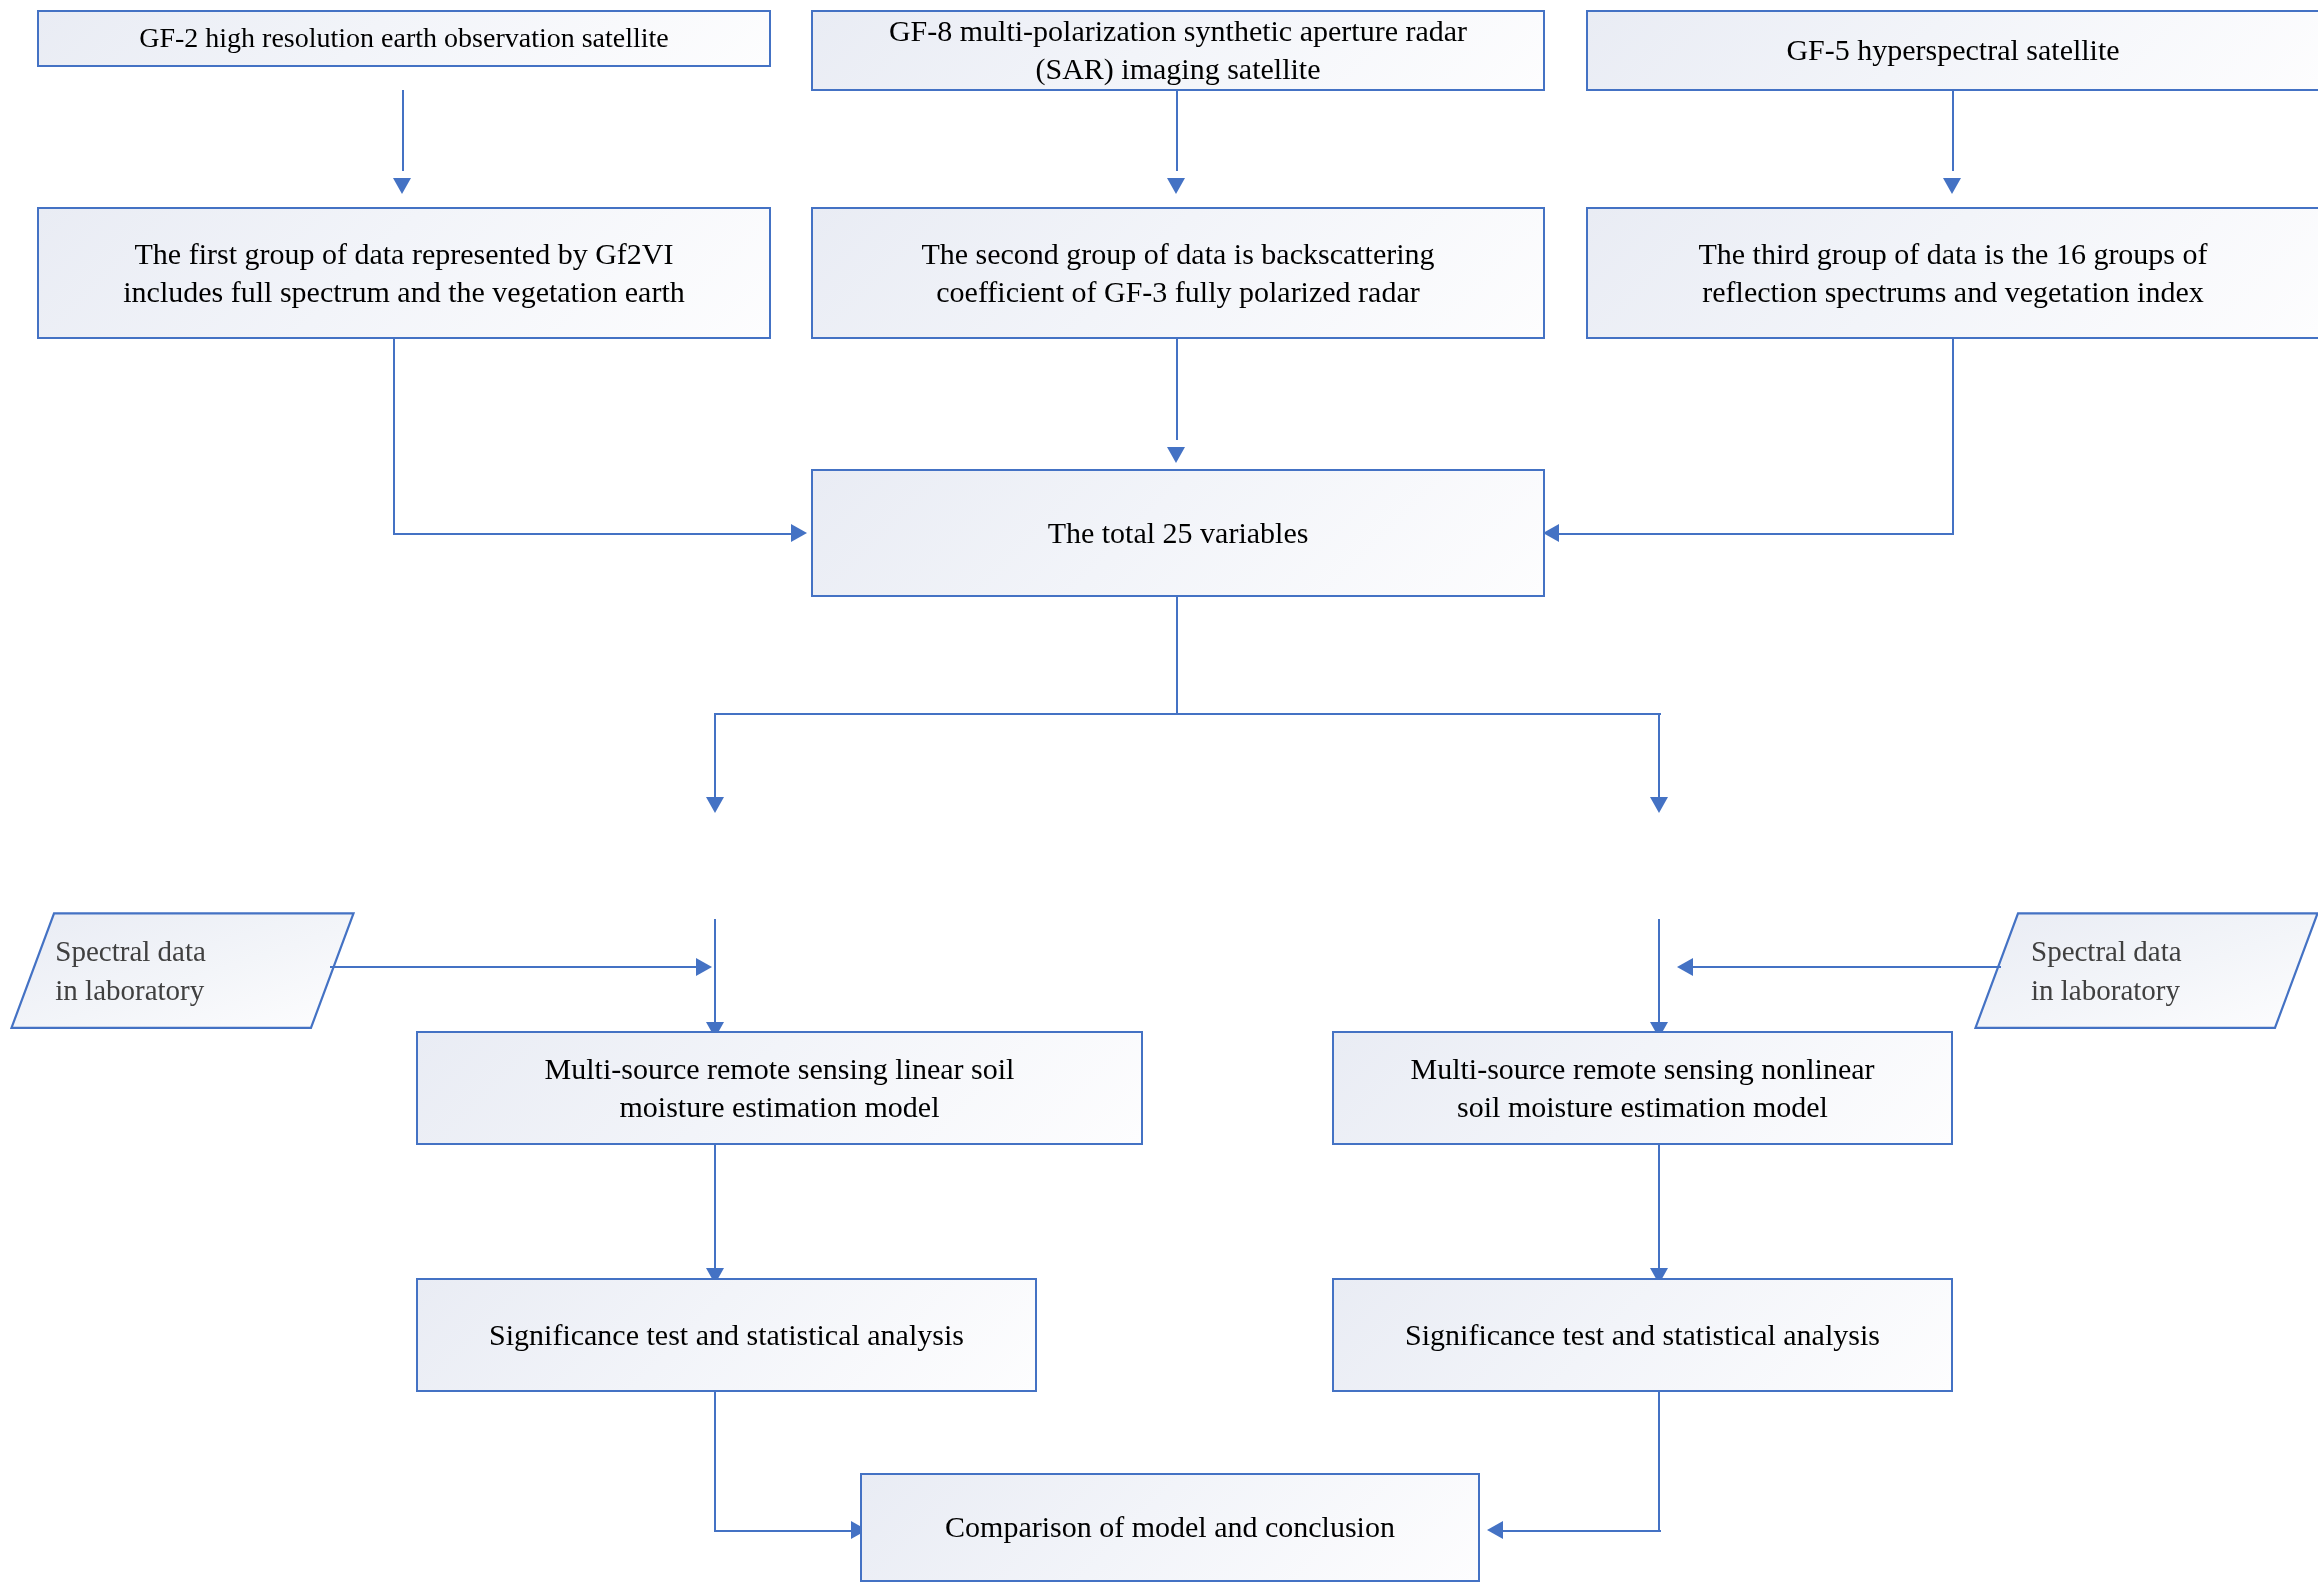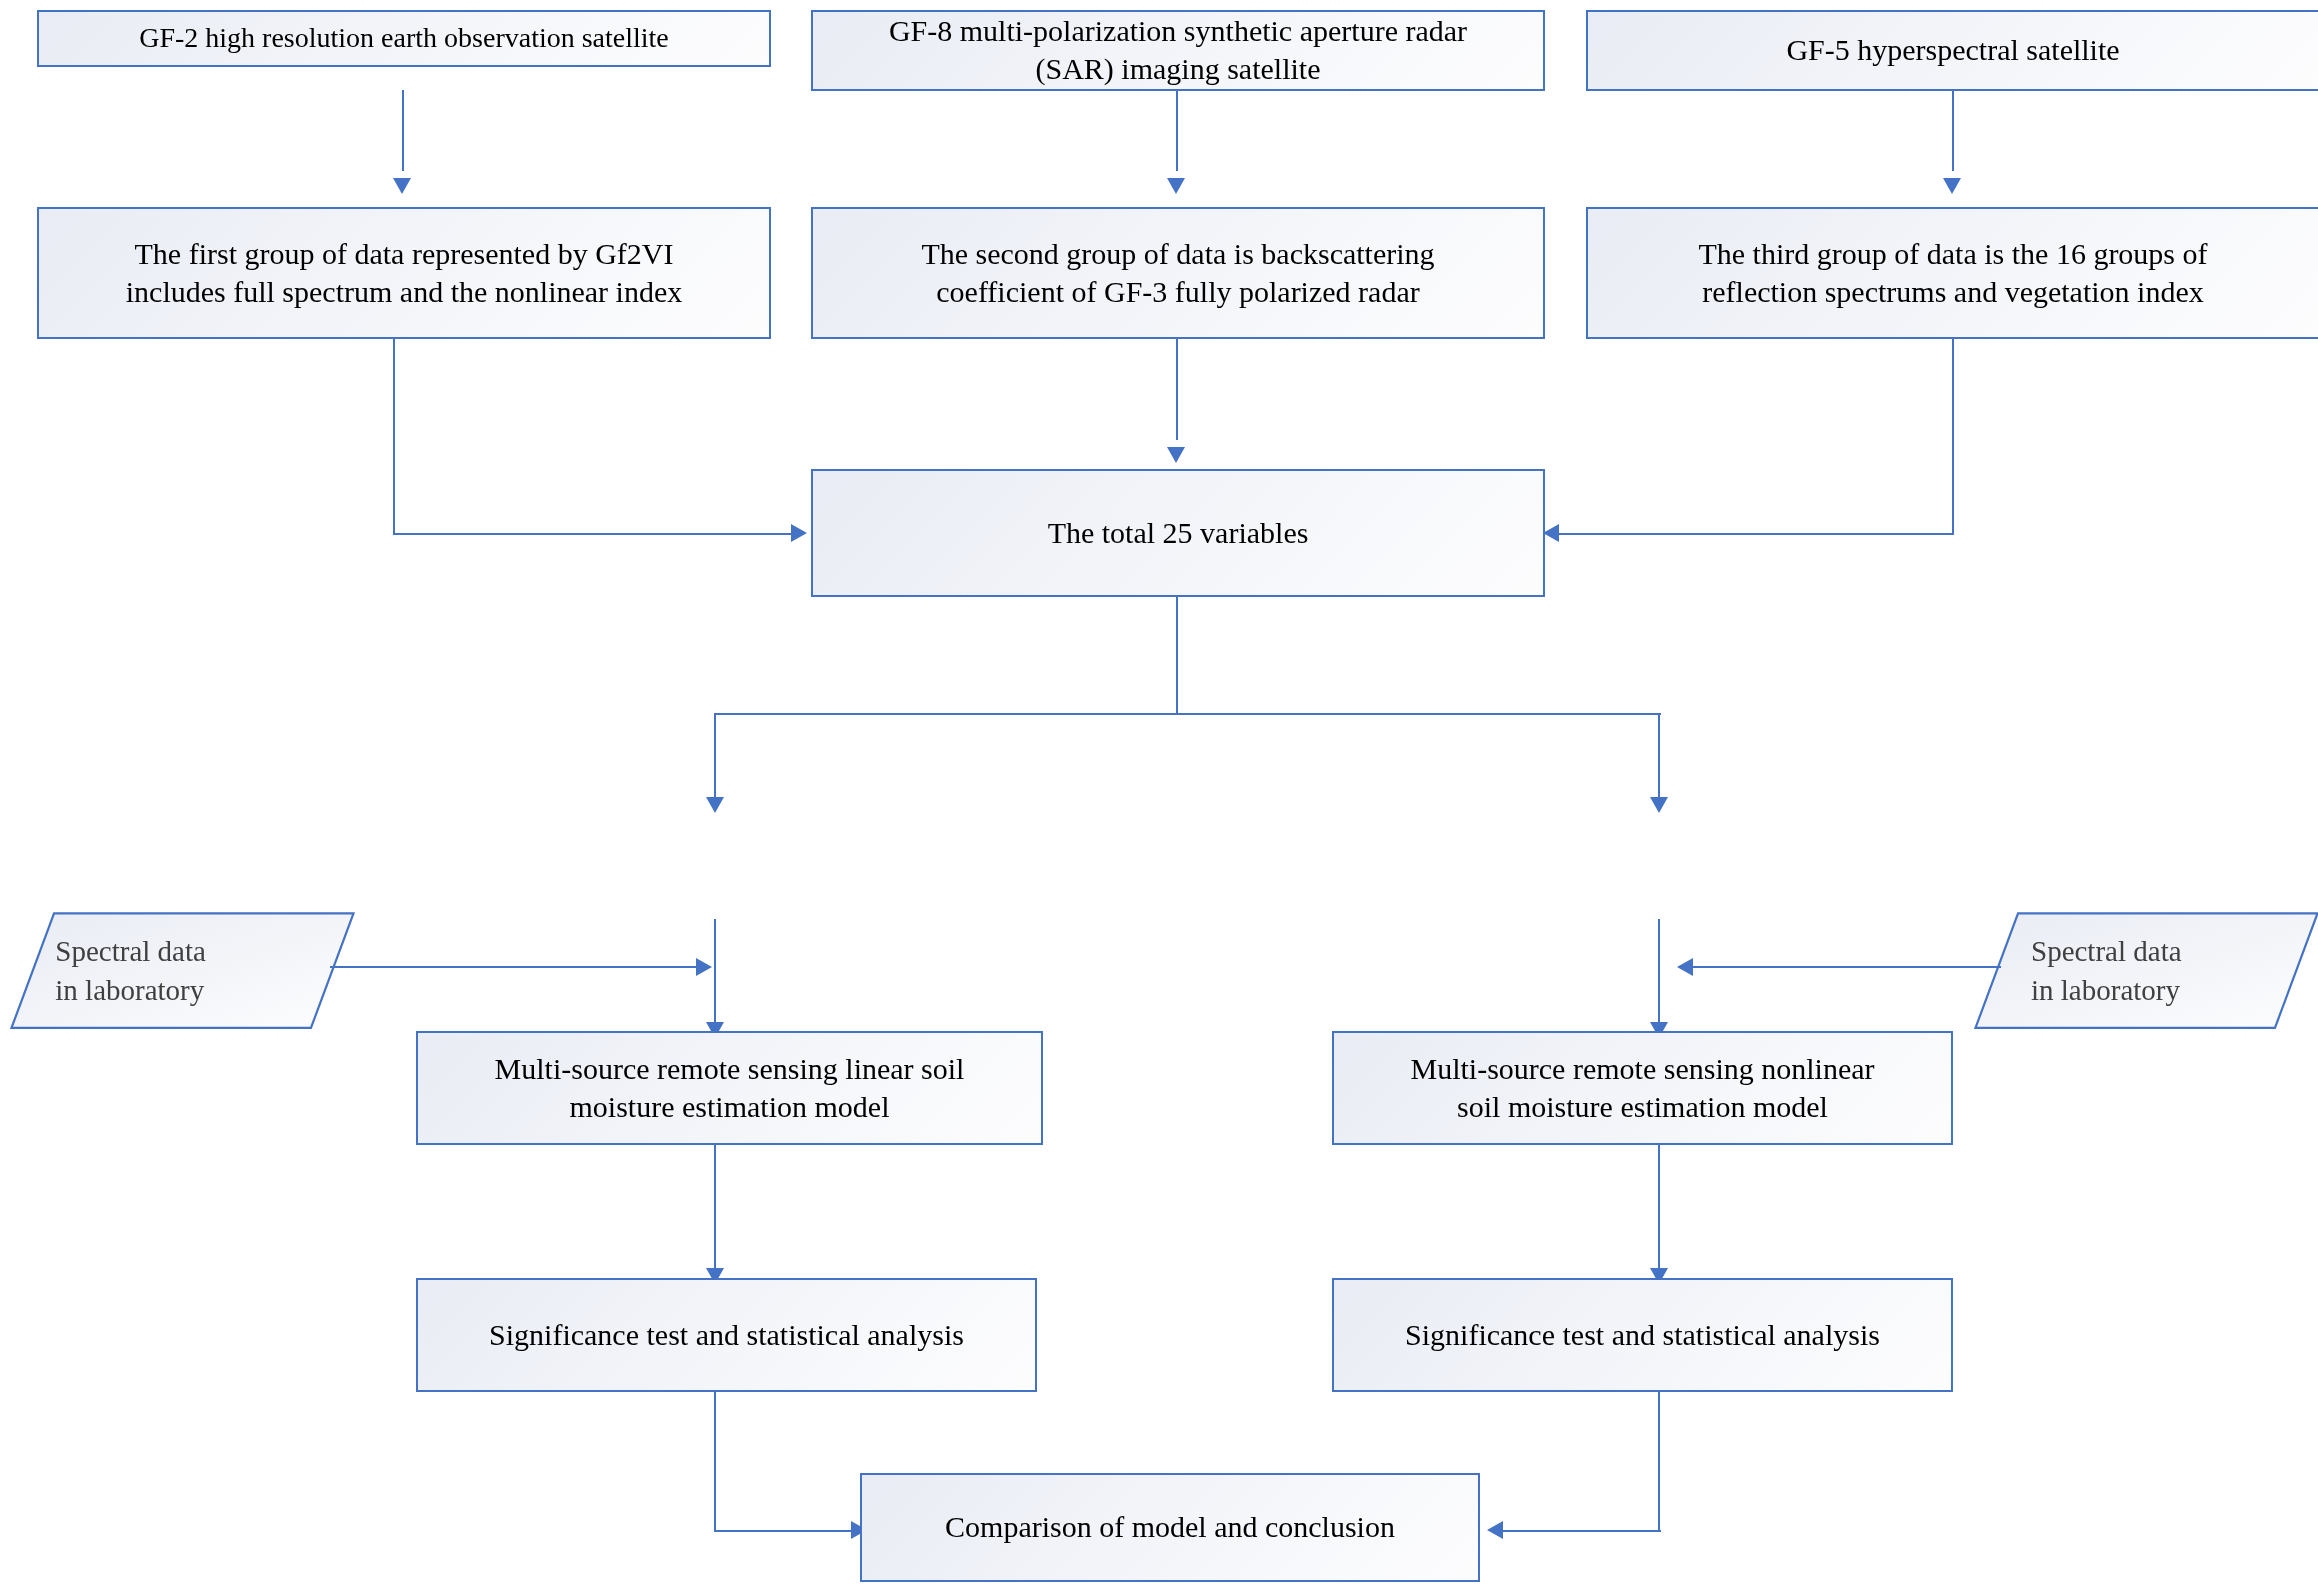--- a/index.html
+++ b/index.html
@@ -99,21 +99,21 @@
   <div class="arrow down" style="left:393px; top:178px;"></div>
 
   <div class="seg v" style="left:1176px; top:90px; height:81px;"></div>
   <div class="arrow down" style="left:1167px; top:178px;"></div>
 
   <div class="seg v" style="left:1952px; top:90px; height:81px;"></div>
   <div class="arrow down" style="left:1943px; top:178px;"></div>
 
   <div class="node" style="left:37px; top:207px; width:734px; height:132px; font-size:30px;">
     <span class="txt">The first group of data represented by Gf2VI
-includes full spectrum and the nonlinear index</span>
+includes full spectrum and the vegetation earth</span>
   </div>
 
   <div class="node" style="left:811px; top:207px; width:734px; height:132px; font-size:30px;">
     <span class="txt">The second group of data is backscattering
 coefficient of GF-3 fully polarized radar</span>
   </div>
 
   <div class="node" style="left:1586px; top:207px; width:734px; height:132px; font-size:30px;">
     <span class="txt">The third group of data is the 16 groups of
 reflection spectrums and vegetation index</span>
@@ -178,21 +178,21 @@
     <span class="txt" style="margin-left:57px;">Spectral data
 in laboratory</span>
   </div>
 
   <div class="seg h" style="left:330px; top:966px; width:367px;"></div>
   <div class="arrow right" style="left:696px; top:958px;"></div>
 
   <div class="seg h" style="left:1693px; top:966px; width:308px;"></div>
   <div class="arrow left" style="left:1677px; top:958px;"></div>
 
-  <div class="node" style="left:416px; top:1031px; width:627px; height:114px; font-size:30px;">
+  <div class="node" style="left:416px; top:1031px; width:727px; height:114px; font-size:30px;">
     <span class="txt">Multi-source remote sensing linear soil
 moisture estimation model</span>
   </div>
 
   <div class="node" style="left:1332px; top:1031px; width:621px; height:114px; font-size:30px;">
     <span class="txt">Multi-source remote sensing nonlinear
 soil moisture estimation model</span>
   </div>
 
   <div class="seg v" style="left:714px; top:1145px; height:125px;"></div>

